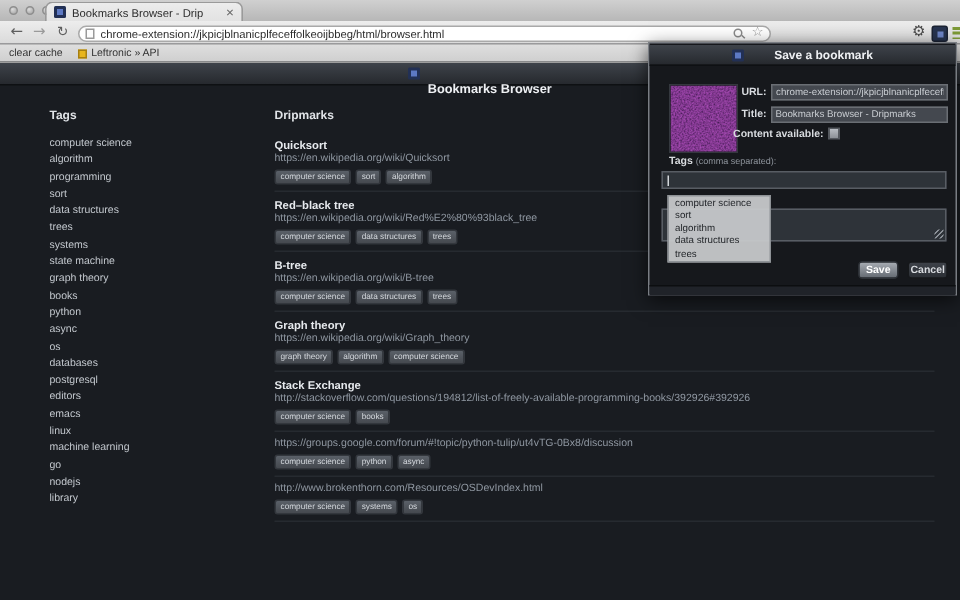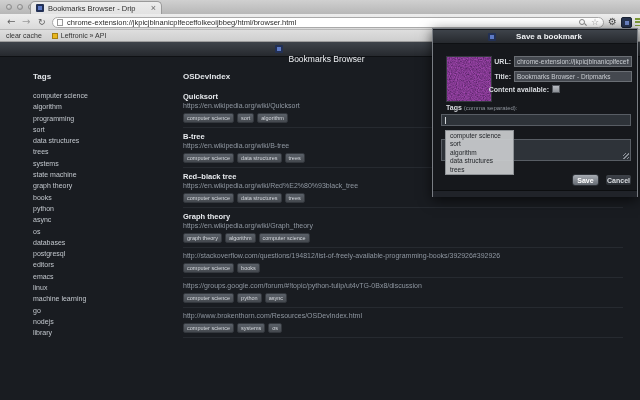--- a/index.html
+++ b/index.html
@@ -22,21 +22,21 @@
   .favicon::after { content:""; position:absolute; left:2px; top:2px; width:4px; height:4px; background:#5d79c4; }
   .tab-title { font-size:7.5px; color:#2e2e2e; white-space:nowrap; overflow:hidden; flex:1; }
   .tab-close { font-size:9px; line-height:8px; color:#6a6a6a; flex:0 0 auto; }
 
   .toolbar { position:absolute; left:0; top:14px; width:640px; height:16px;
              background:linear-gradient(#ededed,#dadada); border-bottom:1px solid #b9b9b9; }
   .navbtn { position:absolute; top:2px; font-family:"DejaVu Sans",sans-serif; font-size:10px; line-height:12px; }
   .back { left:7px; color:#5e5e5e; }
   .fwd { left:22px; color:#9a9a9a; }
   .reload { left:38px; color:#5e5e5e; font-size:9px; }
-  .omnibox { position:absolute; left:52px; top:2.5px; width:552px; height:11px;
+  .omnibox { position:absolute; left:52px; top:2.5px; width:462px; height:11px;
              background:#fff; border:1px solid #a9a9a9; border-radius:6px;
              display:flex; align-items:center; padding:0 4px; }
   .doc-icon { width:6px; height:7px; background:#fdfdfd; border:1px solid #9a9a9a; margin-right:4px; flex:0 0 auto; }
   .url-text { font-size:7.5px; color:#2c2c2c; white-space:nowrap; overflow:hidden; flex:1; }
   .magnifier { position:relative; width:6px; height:6px; border:1px solid #8a8a8a; border-radius:50%; margin-right:6px; flex:0 0 auto; }
   .magnifier::after { content:""; position:absolute; left:4px; top:4px; width:3px; height:1px; background:#8a8a8a; transform:rotate(45deg); }
   .star { font-family:"DejaVu Sans",sans-serif; font-size:9px; line-height:9px; color:#9a9a9a; flex:0 0 auto; }
   .gear { position:absolute; left:608px; top:2px; font-family:"DejaVu Sans",sans-serif; font-size:10px; line-height:12px; color:#4a4a4a; }
   .ext-btn { position:absolute; left:621px; top:2.5px; width:11px; height:11px; border-radius:2px;
              background:#27344f; border:1px solid #1b2333; }
@@ -50,21 +50,21 @@
   .bkitem { display:flex; align-items:center; gap:3px; font-size:7px; color:#333; }
   .lef-icon { width:6px; height:6px; background:#e8b61e; border:1px solid #a57f12; }
 
   
   .page { position:absolute; left:0; top:42px; width:640px; height:358px; background:#191c21; overflow:hidden; }
   .page-header { position:absolute; left:0; top:0; width:640px; height:15px;
                  background:linear-gradient(#3e434a,#26292e); border-bottom:1px solid #0e1013;
                  display:flex; align-items:center; justify-content:center; gap:5px; }
   .app-icon { width:8px; height:8px; border-radius:1px; background:#223055; position:relative; }
   .app-icon::after { content:""; position:absolute; left:2px; top:2px; width:4px; height:4px; background:#5d79c4; }
-  .page-header-title { font-size:8.5px; font-weight:normal; color:#eef0f3;margin-top:20px; }
+  .page-header-title { font-size:8.5px; font-weight:bold; color:#eef0f3;margin-top:20px; }
 
   .sidebar { position:absolute; left:33px; top:30px; width:130px; }
   .side-heading { font-size:8px; font-weight:bold; color:#e1e4e8; margin-bottom:9px; }
   .tag-link { font-size:7px; color:#c3c8ce; line-height:11.3px; cursor:pointer; }
 
   .main { position:absolute; left:183px; top:30px; width:440px; }
   .main-heading { font-size:8px; font-weight:bold; color:#e1e4e8; margin-bottom:7px; }
   .bookmark { padding:4px 0 5px 0; border-bottom:1px solid #262a30; }
   .bm-title { font-size:7.5px; font-weight:bold; color:#e7eaee; line-height:9px; margin-bottom:1px; }
   .bm-url { font-size:7px; color:#8f97a1; line-height:8px; margin-bottom:3px; white-space:nowrap; overflow:hidden; }
@@ -181,48 +181,49 @@
           <div class="tag-link">emacs</div>
           <div class="tag-link">linux</div>
           <div class="tag-link">machine learning</div>
           <div class="tag-link">go</div>
           <div class="tag-link">nodejs</div>
           <div class="tag-link">library</div>
         </div>
     </div>
 
     <div class="main">
-      <div class="main-heading">OSDevIndex</div>
+      <div class="main-heading">Dripmarks</div>
       <div>
   <div class="bookmark">
     <div class="bm-title">Quicksort</div>
     <div class="bm-url">https://en.wikipedia.org/wiki/Quicksort</div>
     <div class="bm-tags"><span class="pill">computer science</span><span class="pill">sort</span><span class="pill">algorithm</span></div>
   </div>
 
   <div class="bookmark">
+    <div class="bm-title">Red–black tree</div>
+    <div class="bm-url">https://en.wikipedia.org/wiki/Red%E2%80%93black_tree</div>
+    <div class="bm-tags"><span class="pill">computer science</span><span class="pill">data structures</span><span class="pill">trees</span></div>
+  </div>
+
+  <div class="bookmark">
     <div class="bm-title">B-tree</div>
     <div class="bm-url">https://en.wikipedia.org/wiki/B-tree</div>
     <div class="bm-tags"><span class="pill">computer science</span><span class="pill">data structures</span><span class="pill">trees</span></div>
   </div>
 
   <div class="bookmark">
-    <div class="bm-title">Red–black tree</div>
-    <div class="bm-url">https://en.wikipedia.org/wiki/Red%E2%80%93black_tree</div>
-    <div class="bm-tags"><span class="pill">computer science</span><span class="pill">data structures</span><span class="pill">trees</span></div>
-  </div>
-
-  <div class="bookmark">
     <div class="bm-title">Graph theory</div>
     <div class="bm-url">https://en.wikipedia.org/wiki/Graph_theory</div>
     <div class="bm-tags"><span class="pill">graph theory</span><span class="pill">algorithm</span><span class="pill">computer science</span></div>
   </div>
 
 
   <div class="bookmark">
+    <div class="bm-title">Stack Exchange</div>
     <div class="bm-url">http://stackoverflow.com/questions/194812/list-of-freely-available-programming-books/392926#392926</div>
     <div class="bm-tags"><span class="pill">computer science</span><span class="pill">books</span></div>
   </div>
 
   <div class="bookmark">
     <div class="bm-url">https://groups.google.com/forum/#!topic/python-tulip/ut4vTG-0Bx8/discussion</div>
     <div class="bm-tags"><span class="pill">computer science</span><span class="pill">python</span><span class="pill">async</span></div>
   </div>
 
   <div class="bookmark">

